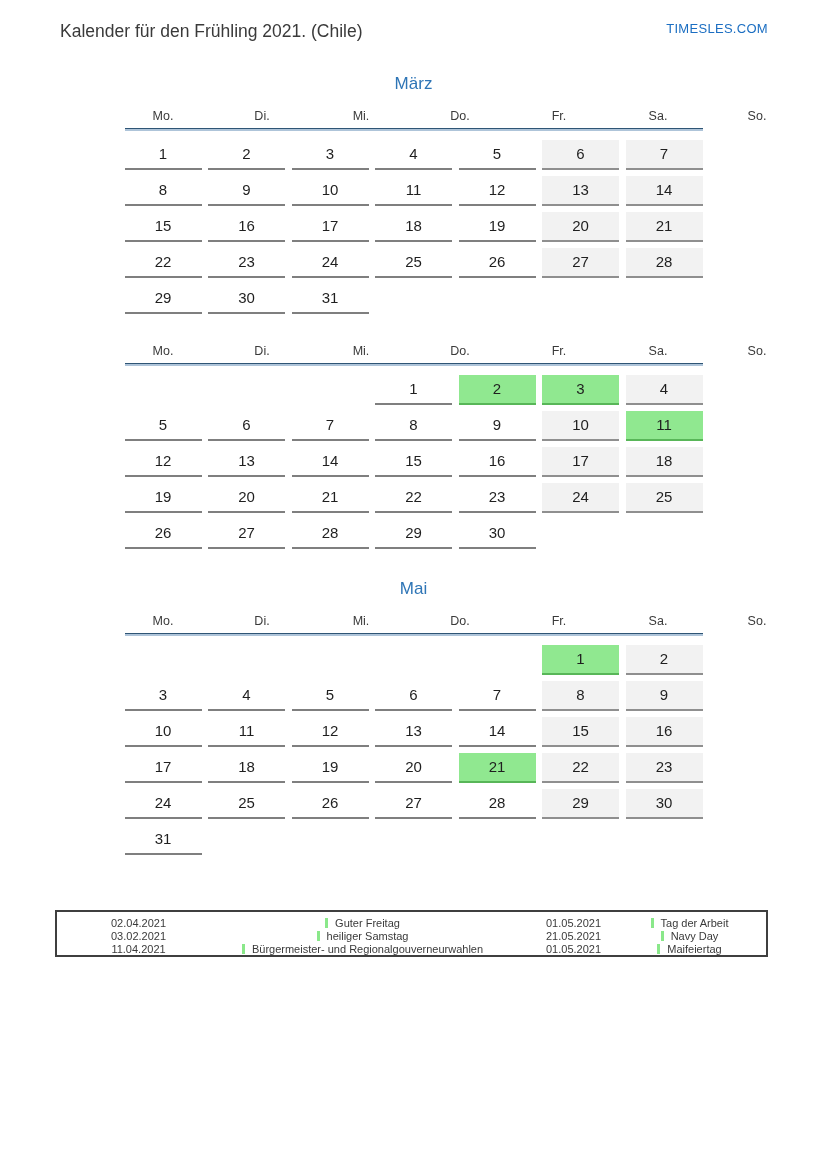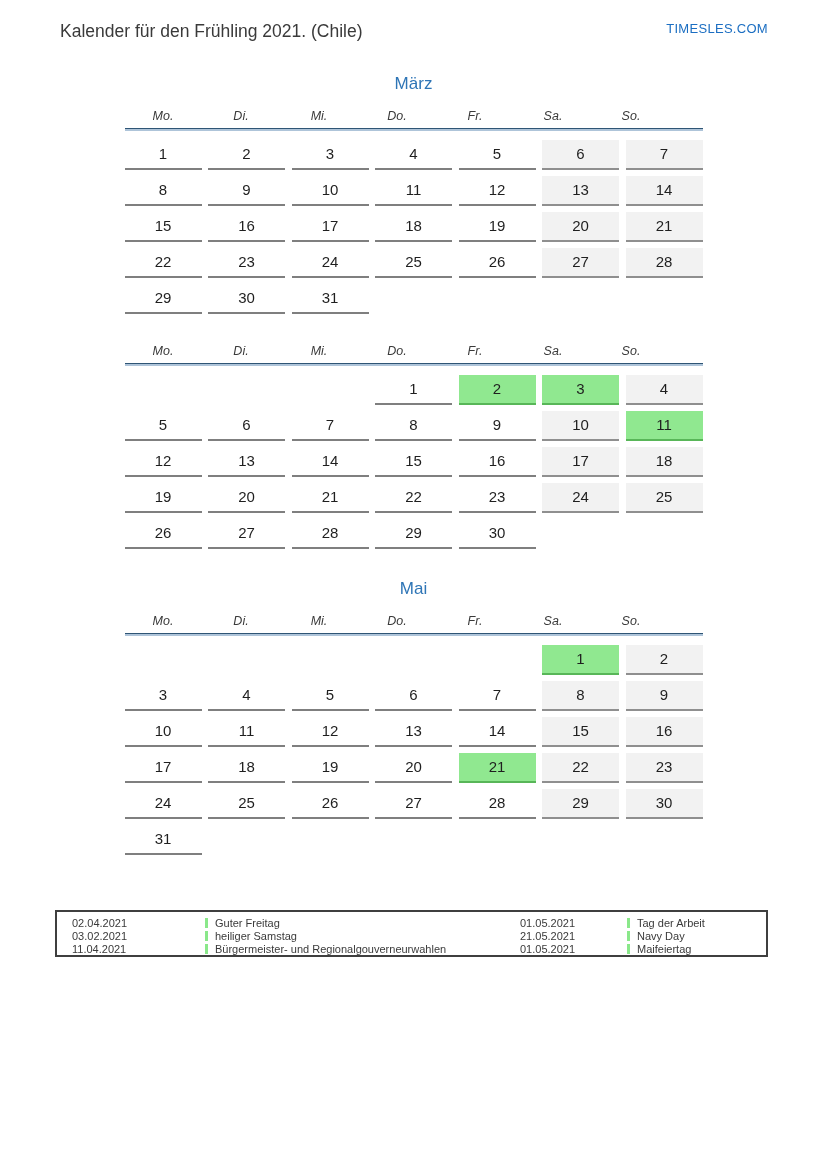--- a/index.html
+++ b/index.html
@@ -21,22 +21,21 @@
   .calendar-area { position: absolute; top: 0; left: 0; width: 827px; }
   .month { width: 578px; margin: 0 auto; }
   .month.first { margin-top: 73px; }
   .month { margin-bottom: 29px; }
   .month-title {
     text-align: center; color: var(--accent_blue, #2e75b6);
     font-size: 17px; line-height: 21px; margin-bottom: 14px;
   }
   .weekday-row {
     display: grid; grid-template-columns: repeat(7, 77px);
-    column-gap: 1px;
-    font-style: italic;
+    column-gap: 22px;
   }
   .weekday {
     text-align: center; font-size: 12.5px; color: #3a3a3a; line-height: 16px;
   }
   .header-rule {
     margin-top: 4px; height: 3px;
     background: var(--rule_dark, #2f5575);
     border-bottom: 2px solid var(--rule_light, #aec4d9);
   }
   .days-grid {
@@ -54,20 +53,21 @@
   .day-cell.empty   { background: transparent; border: none; }
 
   .legend-box {
     position: absolute; left: 55px; top: 910px;
     width: 713px; height: 47px;
     border: 2px solid #3f3f3f;
     padding: 5px 14px 0 15px;
     font-size: 11px; line-height: 12.9px;
     display: grid;
     grid-template-columns: 133px 315px 107px auto;
+    text-align: center;
   }
   .legend-date { color: #3a3a3a; }
   .legend-name { color: #3a3a3a; white-space: nowrap; }
   .legend-bar {
     display: inline-block; width: 3px; height: 10px;
     background: var(--legend_bar, #8ae88a);
     margin-right: 7px; vertical-align: -1px;
   }
 </style>
 </head>

